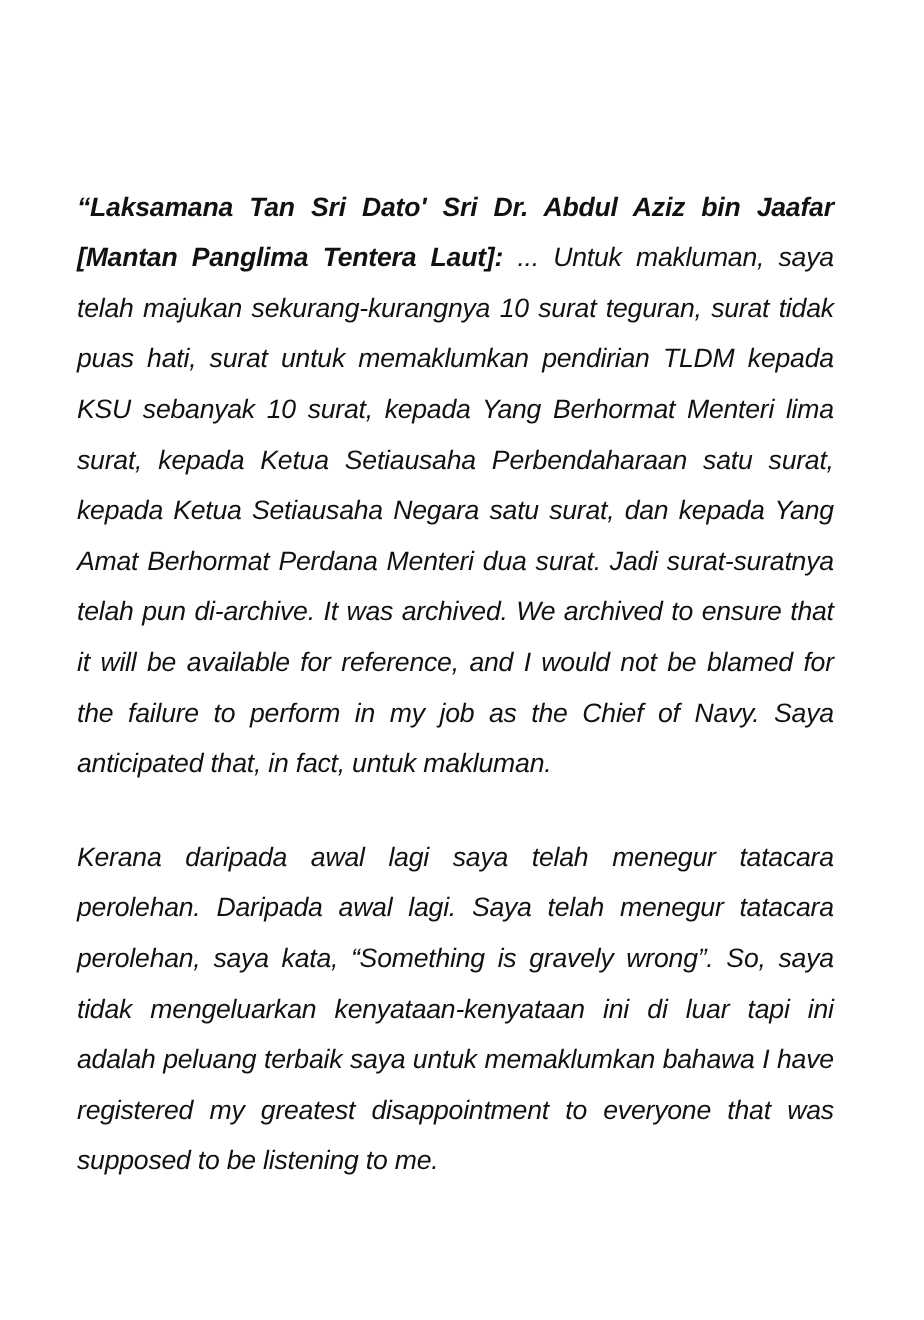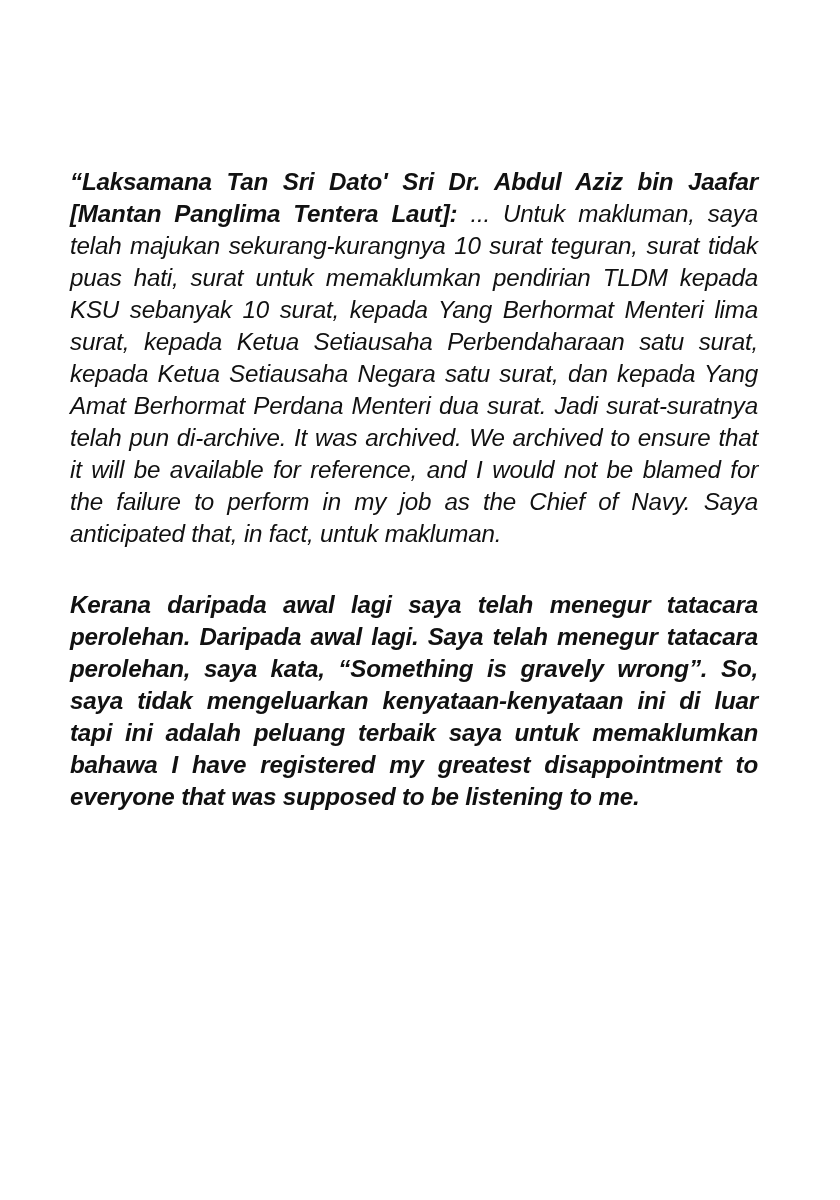--- a/index.html
+++ b/index.html
@@ -13,25 +13,25 @@
   .page {
     position: relative;
     width: 840px; height: 1200px;
     box-sizing: border-box;
     padding: 166px 82px 0 70px;
   }
   .para {
     margin: 0;
     font-style: italic;
     font-size: 24.2px;
-    line-height: 32px;
+    line-height: 46px;
     text-align: justify;
     letter-spacing: -0.2px;
   }
-  .para + .para { margin-top: 38.9px; font-weight: bold; }
+  .para + .para { margin-top: 38.9px; }
   .lead { font-weight: bold; }
 </style>
 </head>
 <body>
 
 <div class="page">
   <p class="para"><span class="lead">“Laksamana Tan Sri Dato' Sri Dr. Abdul Aziz bin Jaafar [Mantan Panglima Tentera Laut]:</span><span> ... Untuk makluman, saya telah majukan sekurang-kurangnya 10 surat teguran, surat tidak puas hati, surat untuk memaklumkan pendirian TLDM kepada KSU sebanyak 10 surat, kepada Yang Berhormat Menteri lima surat, kepada Ketua Setiausaha Perbendaharaan satu surat, kepada Ketua Setiausaha Negara satu surat, dan kepada Yang Amat Berhormat Perdana Menteri dua surat. Jadi surat-suratnya telah pun di-archive.  It was archived. We archived to ensure that it will be available for reference, and I would not be blamed for the failure to perform in my job as the Chief of Navy. Saya anticipated that, in fact, untuk makluman.</span></p>
   <p class="para"><span>Kerana daripada awal lagi saya telah menegur tatacara perolehan. Daripada awal lagi. Saya telah menegur tatacara perolehan, saya kata, “Something is gravely wrong”. So, saya tidak mengeluarkan kenyataan-kenyataan ini di luar tapi ini adalah peluang terbaik saya untuk memaklumkan bahawa I have registered my greatest disappointment to everyone that was supposed to be listening to me.</span></p>
 </div>
 

